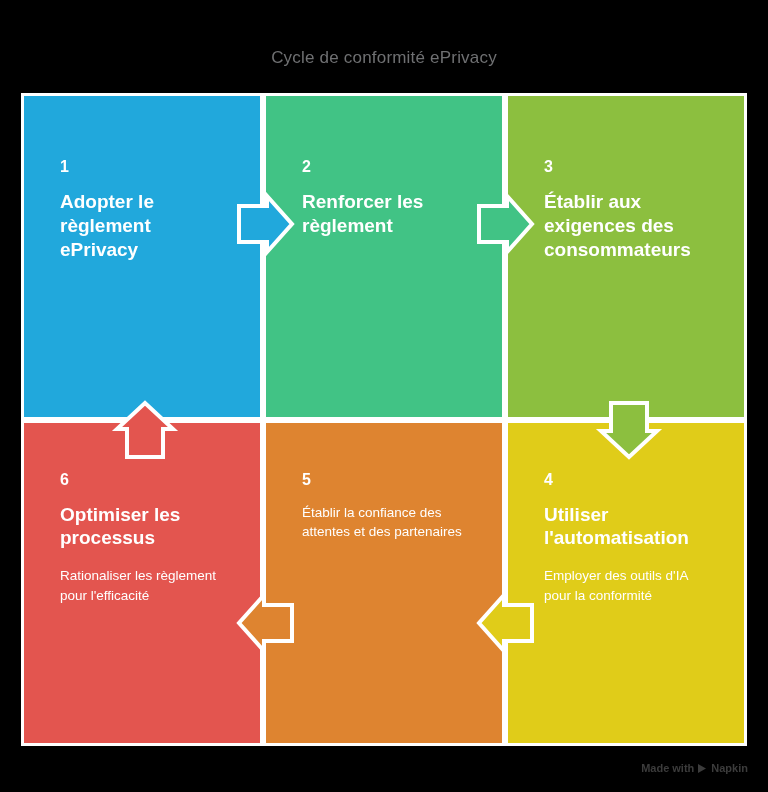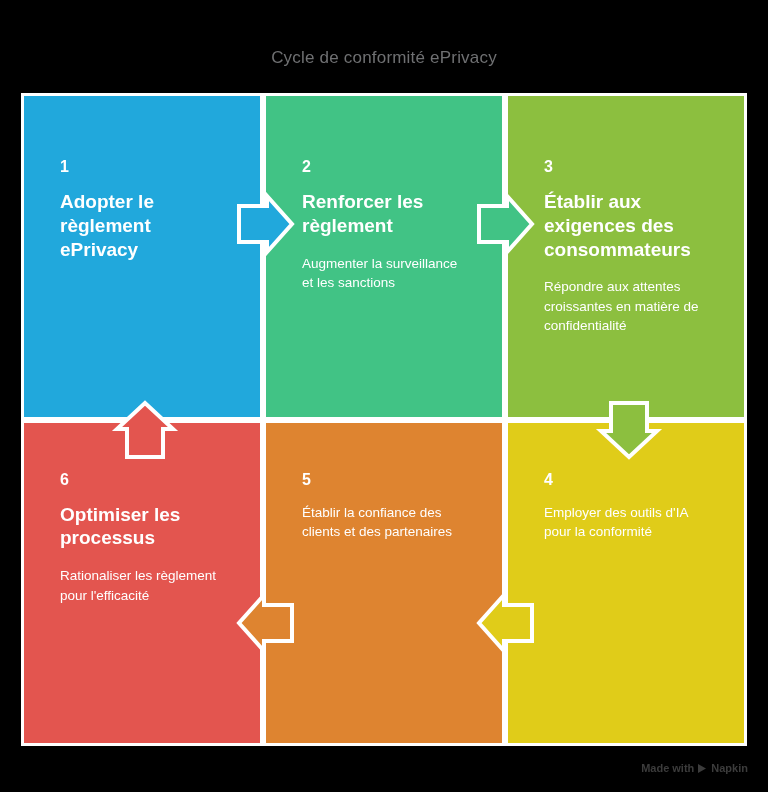--- a/index.html
+++ b/index.html
@@ -98,42 +98,41 @@
     <div class="grid">
 
       <div class="cell" style="background:#21a8dc">
         <div class="cell-num">1</div>
         <div class="cell-title">Adopter le règlement ePrivacy</div>
       </div>
 
       <div class="cell" style="background:#41c385">
         <div class="cell-num">2</div>
         <div class="cell-title">Renforcer les règlement</div>
-        <div class="cell-desc">Augmenter la surveillance et les sanctions</div>
       </div>
 
       <div class="cell" style="background:#8cbf3f">
         <div class="cell-num">3</div>
         <div class="cell-title">Établir aux exigences des consommateurs</div>
-        <div class="cell-desc">Répondre aux attentes croissantes en matière de confidentialité</div>
       </div>
 
       <div class="cell bottom" style="background:#e3554f">
         <div class="cell-num">6</div>
         <div class="cell-title">Optimiser les processus</div>
         <div class="cell-desc">Rationaliser les règlement pour l'efficacité</div>
       </div>
 
       <div class="cell bottom" style="background:#de8430">
         <div class="cell-num">5</div>
-        <div class="cell-desc">Établir la confiance des clients et des partenaires</div>
+        <div class="cell-desc">Établir la confiance des attentes et des partenaires</div>
       </div>
 
       <div class="cell bottom" style="background:#e0cc19">
         <div class="cell-num">4</div>
+        <div class="cell-title">Utiliser l'automatisation</div>
         <div class="cell-desc">Employer des outils d'IA pour la conformité</div>
       </div>
 
       <svg class="arrows" viewBox="0 0 726 653">
 
         <g>
           <path d="M 215 110 L 243 110 L 243 100 L 268 128 L 243 156 L 243 146 L 215 146 Z" fill="#21a8dc" stroke="#ffffff" stroke-width="4" stroke-linejoin="miter"></path>
         </g>
 
         <g>

